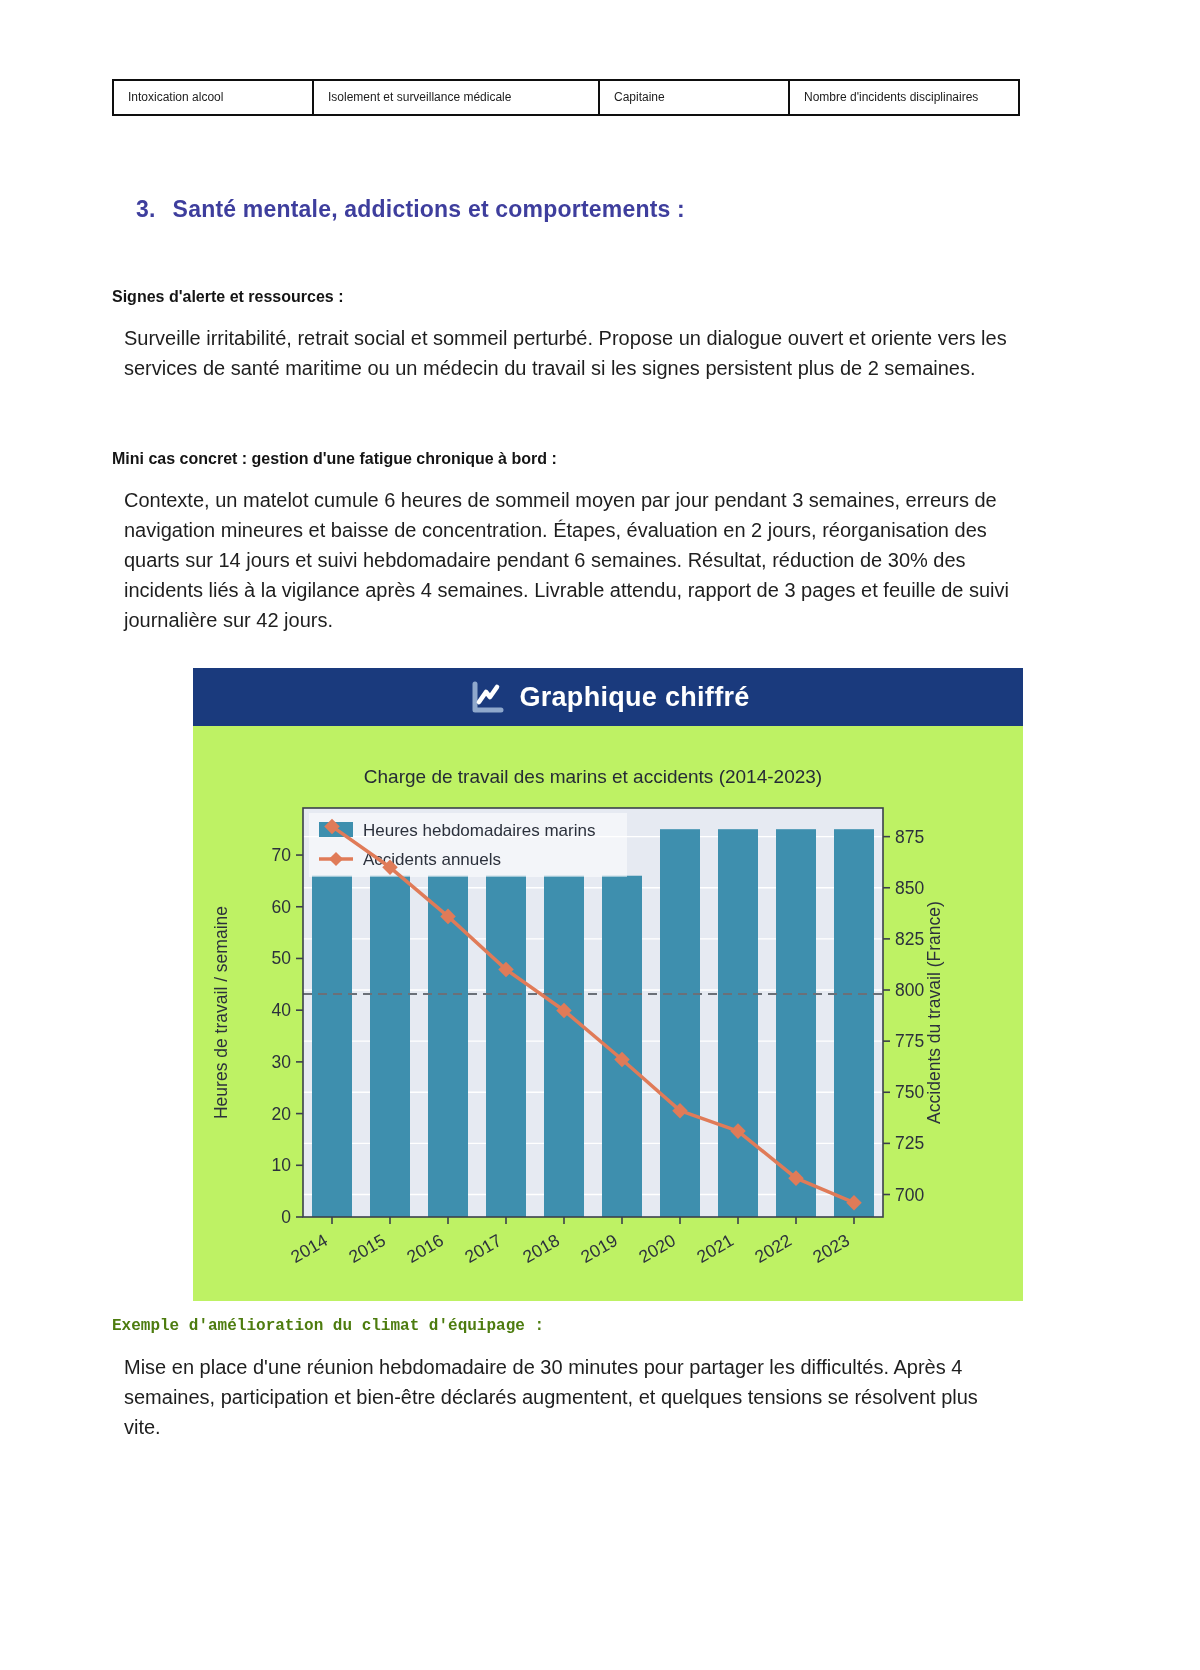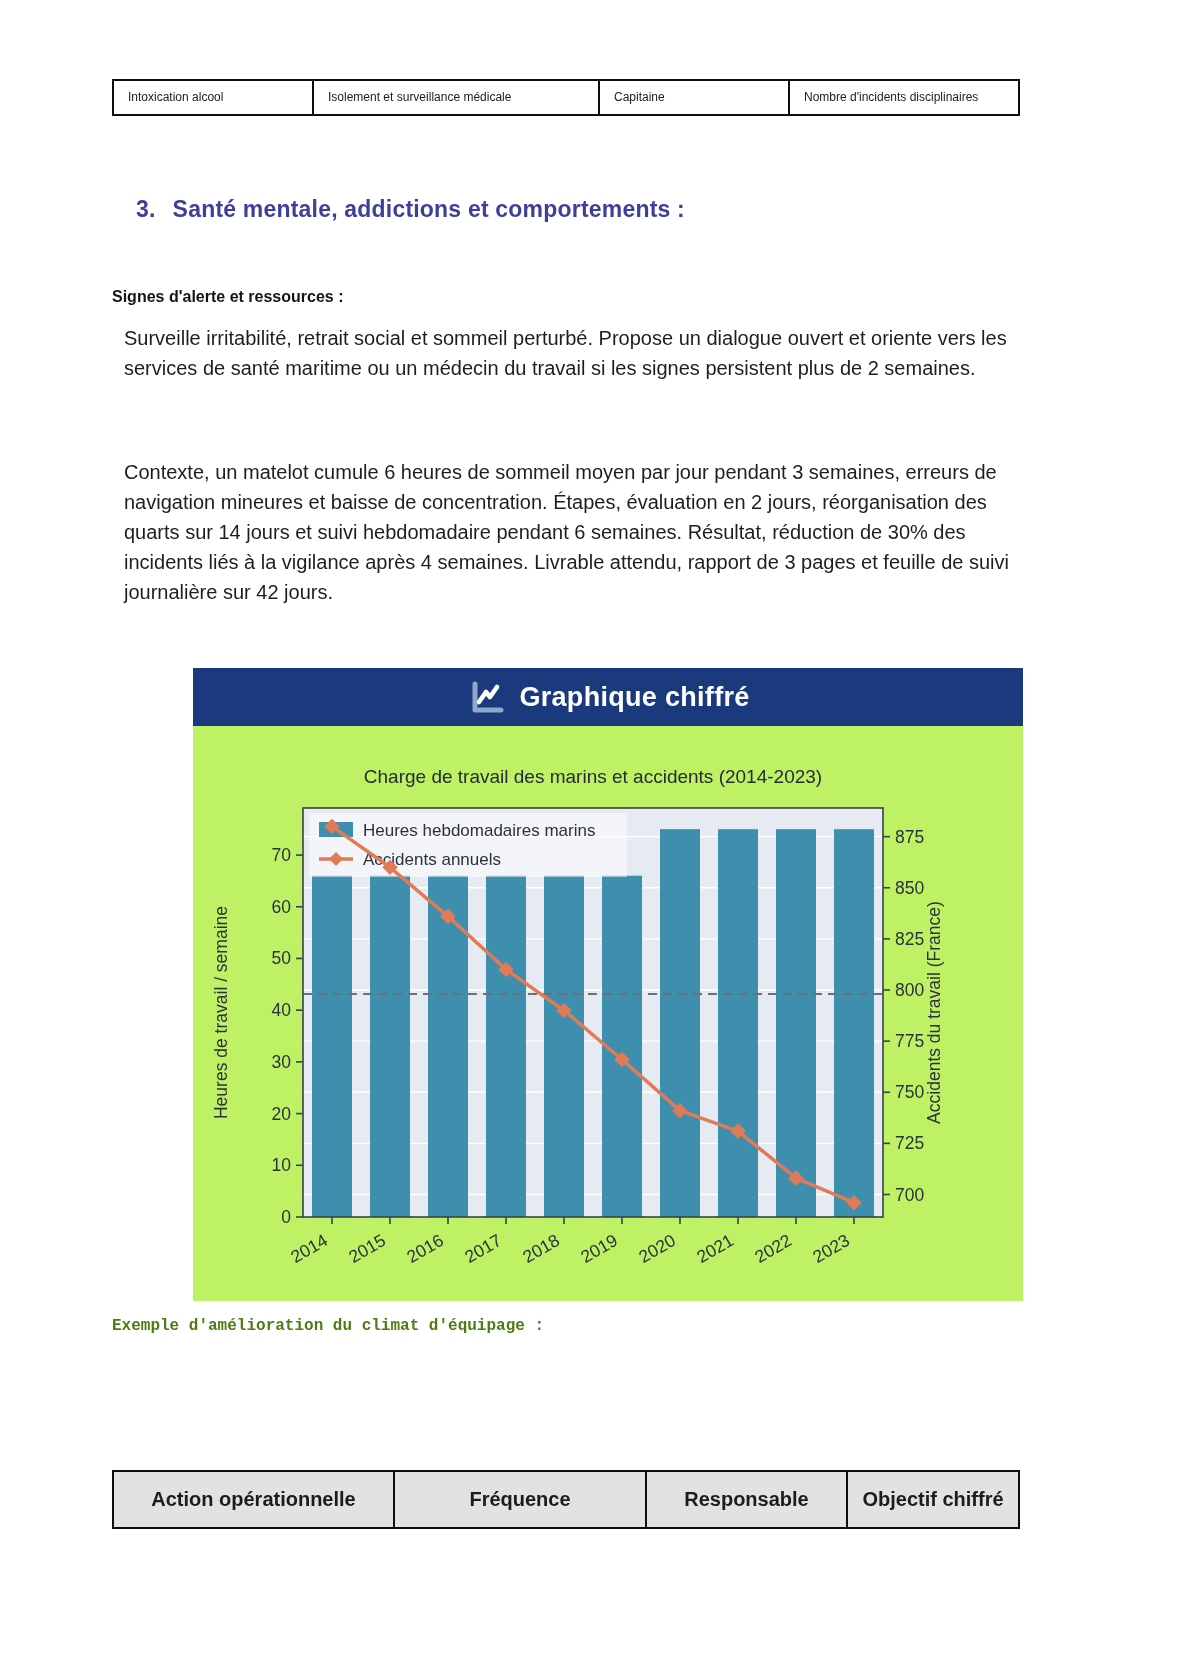--- a/index.html
+++ b/index.html
@@ -67,20 +67,21 @@
   <div class="section-heading">
     <span class="num">3.</span><span>Santé mentale, addictions et comportements :</span>
   </div>
 
   <div id="alert-block" class="text-block">
     <h3>Signes d'alerte et ressources :</h3>
     <p>Surveille irritabilité, retrait social et sommeil perturbé. Propose un dialogue ouvert et oriente vers les services de santé maritime ou un médecin du travail si les signes persistent plus de 2 semaines.</p>
   </div>
 
   <div id="case-block" class="text-block">
+    <h3>Mini cas concret : gestion d'une fatigue chronique à bord :</h3>
     <p>Contexte, un matelot cumule 6 heures de sommeil moyen par jour pendant 3 semaines, erreurs de navigation mineures et baisse de concentration. Étapes, évaluation en 2 jours, réorganisation des quarts sur 14 jours et suivi hebdomadaire pendant 6 semaines. Résultat, réduction de 30% des incidents liés à la vigilance après 4 semaines. Livrable attendu, rapport de 3 pages et feuille de suivi journalière sur 42 jours.</p>
   </div>
 
   <div id="chart-card">
     <div id="chart-header">
       <svg width="40" height="40" viewBox="0 0 40 40">
         <path d="M9 7 L9 33 L35 33" fill="none" stroke="#8fa8cc" stroke-width="5" stroke-linecap="round" stroke-linejoin="round"></path>
         <path d="M13 25 L20 15 L24 20 L31 10" fill="none" stroke="#ffffff" stroke-width="4.6" stroke-linecap="round" stroke-linejoin="round"></path>
       </svg>
       <span class="hdr-title">Graphique chiffré</span>
@@ -193,32 +194,17 @@
             <text x="658" y="518" text-anchor="end" font-size="17.5" fill="#2c313c" transform="rotate(-30 658 518)">2023</text>
           </g>
           <text x="34" y="286.5" text-anchor="middle" font-size="17.5" fill="#2c313c" transform="rotate(-90 34 286.5)">Heures de travail / semaine</text>
           <text x="747" y="286.5" text-anchor="middle" font-size="17.5" fill="#2c313c" transform="rotate(-90 747 286.5)">Accidents du travail (France)</text>
         </svg>
     </div>
   </div>
 
   <div id="improvement-block" class="text-block">
     <h3>Exemple d'amélioration du climat d'équipage :</h3>
-  </div>
-
-  <table id="bottom-table" class="doc-table">
-    <colgroup>
-      <col style="width:281px">
-        <col style="width:252px">
-        <col style="width:201px">
-        <col style="width:172px">
-    </colgroup>
-    <tbody>
-        <tr>
-      <th>Action opérationnelle</th>
-      <th>Fréquence</th>
-      <th>Responsable</th>
-      <th>Objectif chiffré</th>
-    </tr>
-  </tbody>
-    </table>
+    <p>Mise en place d'une réunion hebdomadaire de 30 minutes pour partager les difficultés. Après 4 semaines, participation et bien-être déclarés augmentent, et quelques tensions se résolvent plus vite.</p>
+  </div>
+
 
 </div>
 
 </body></html>

